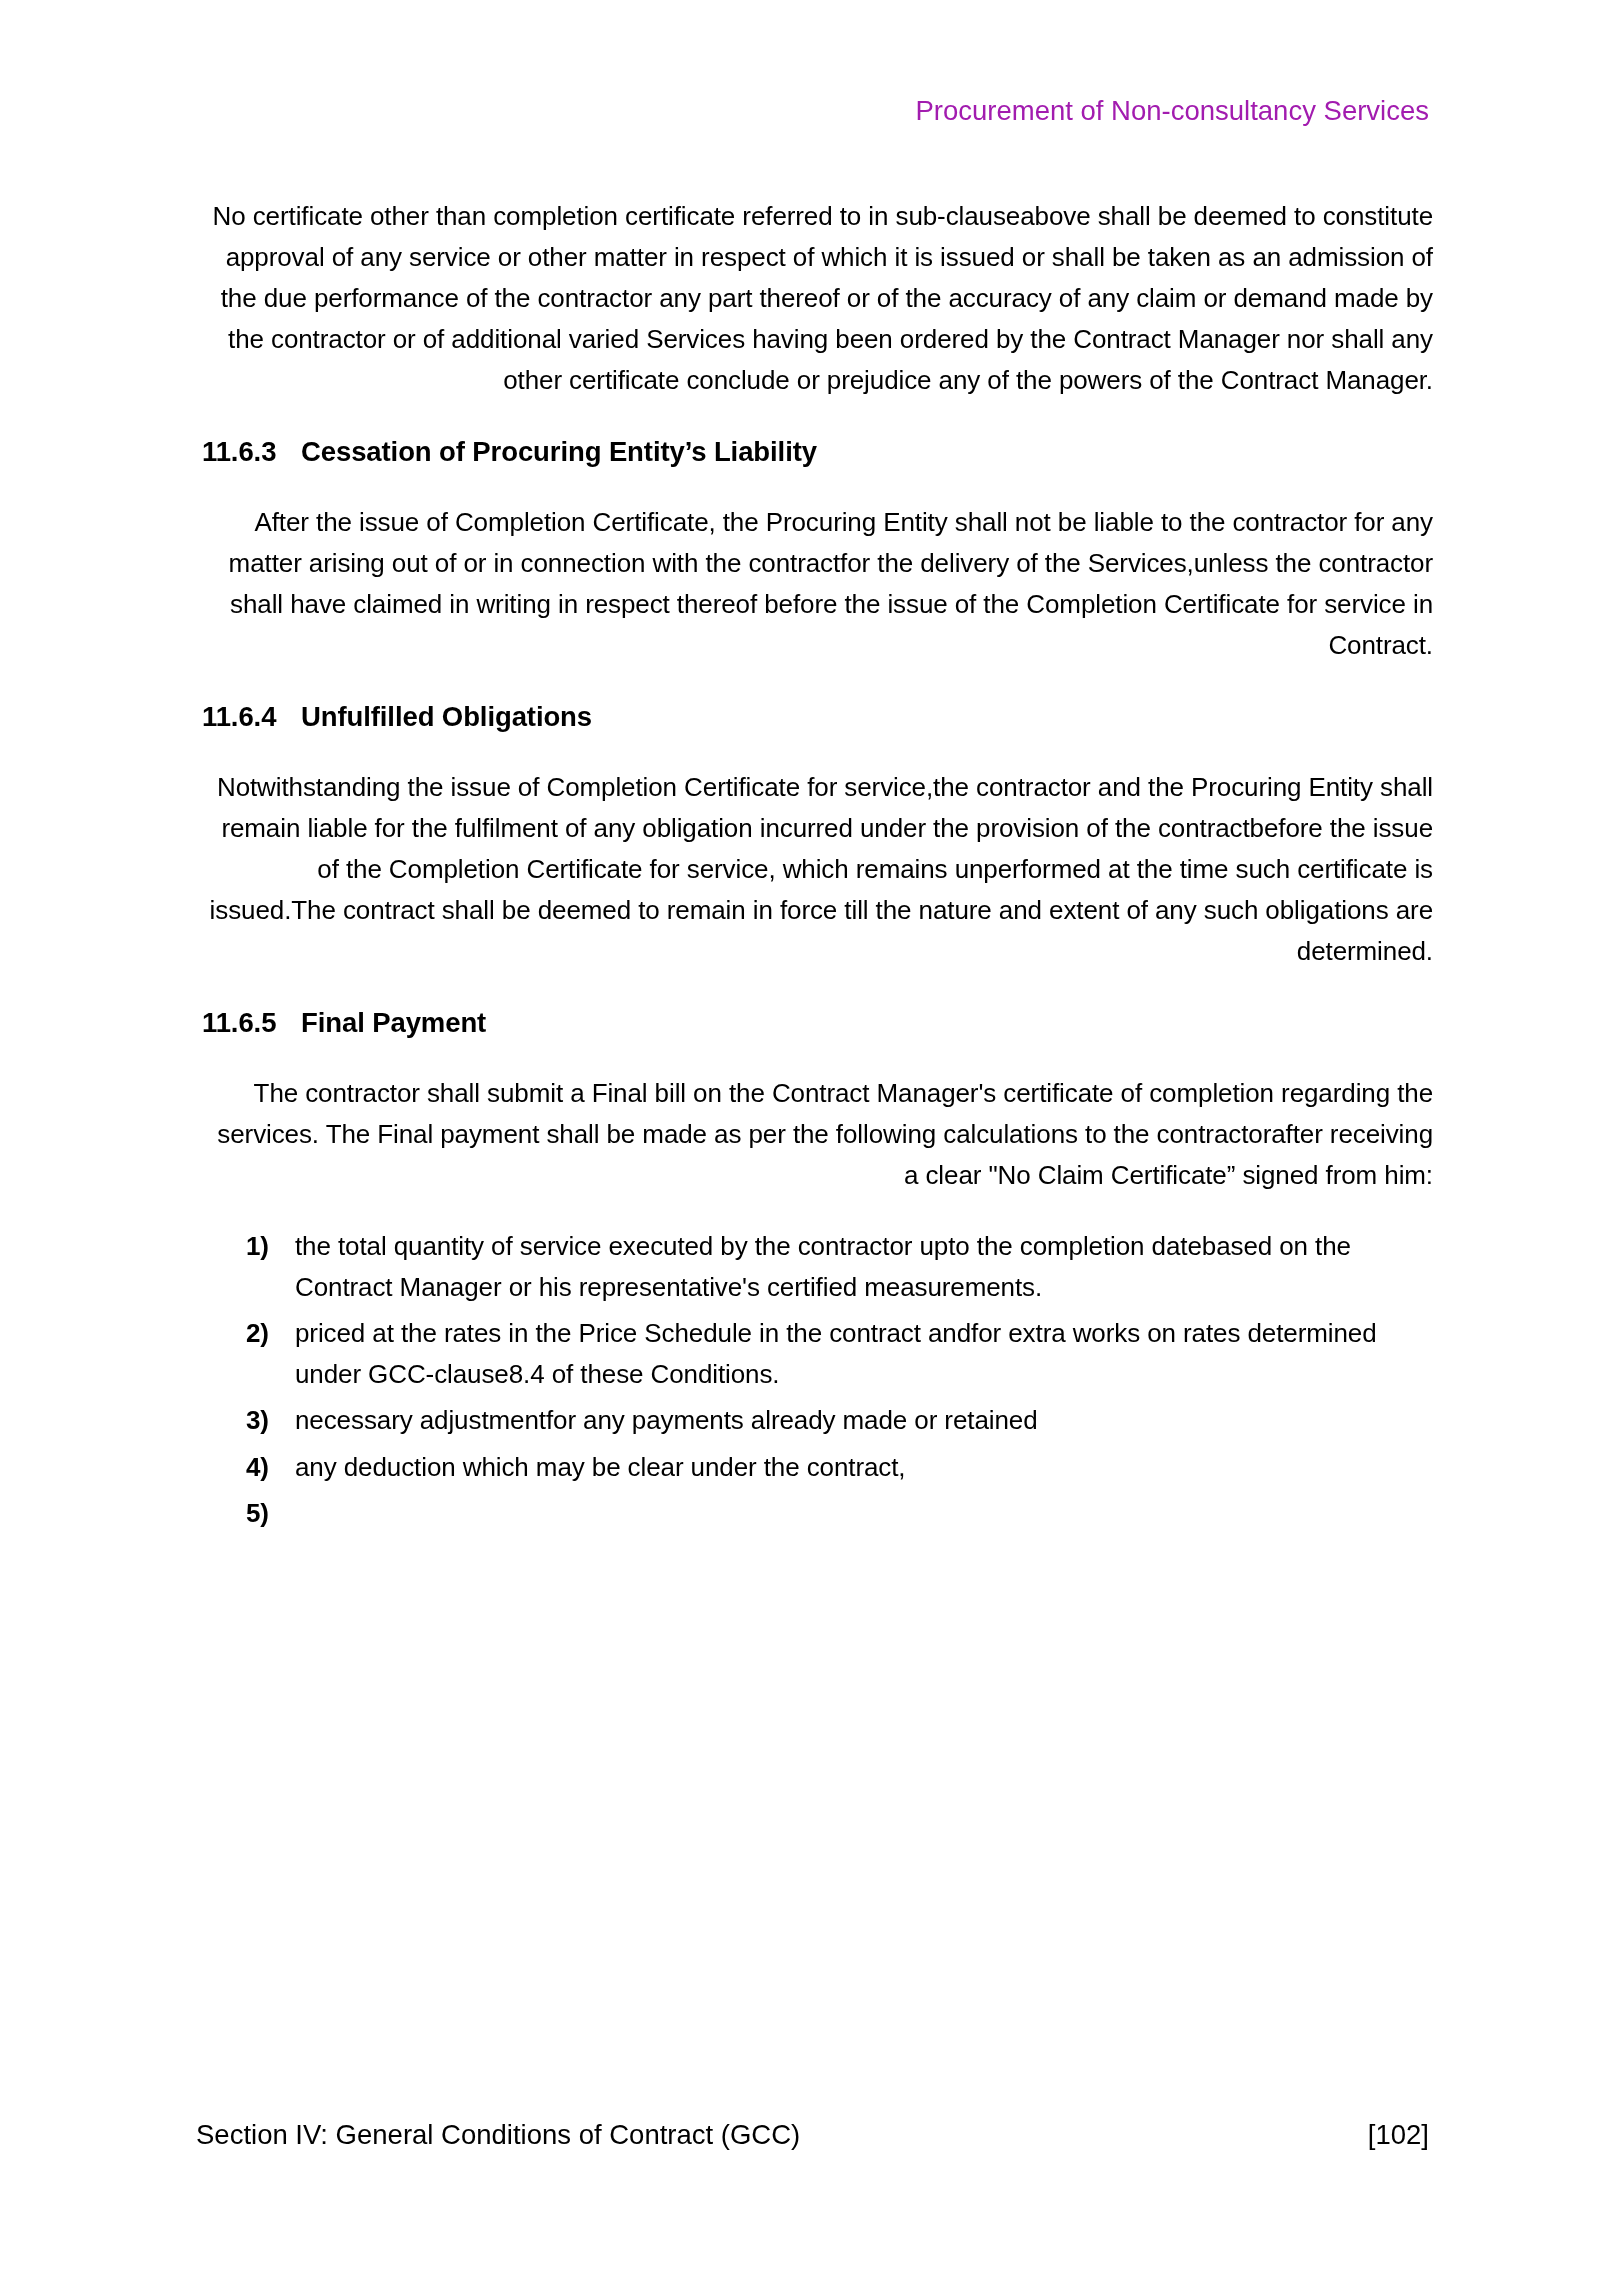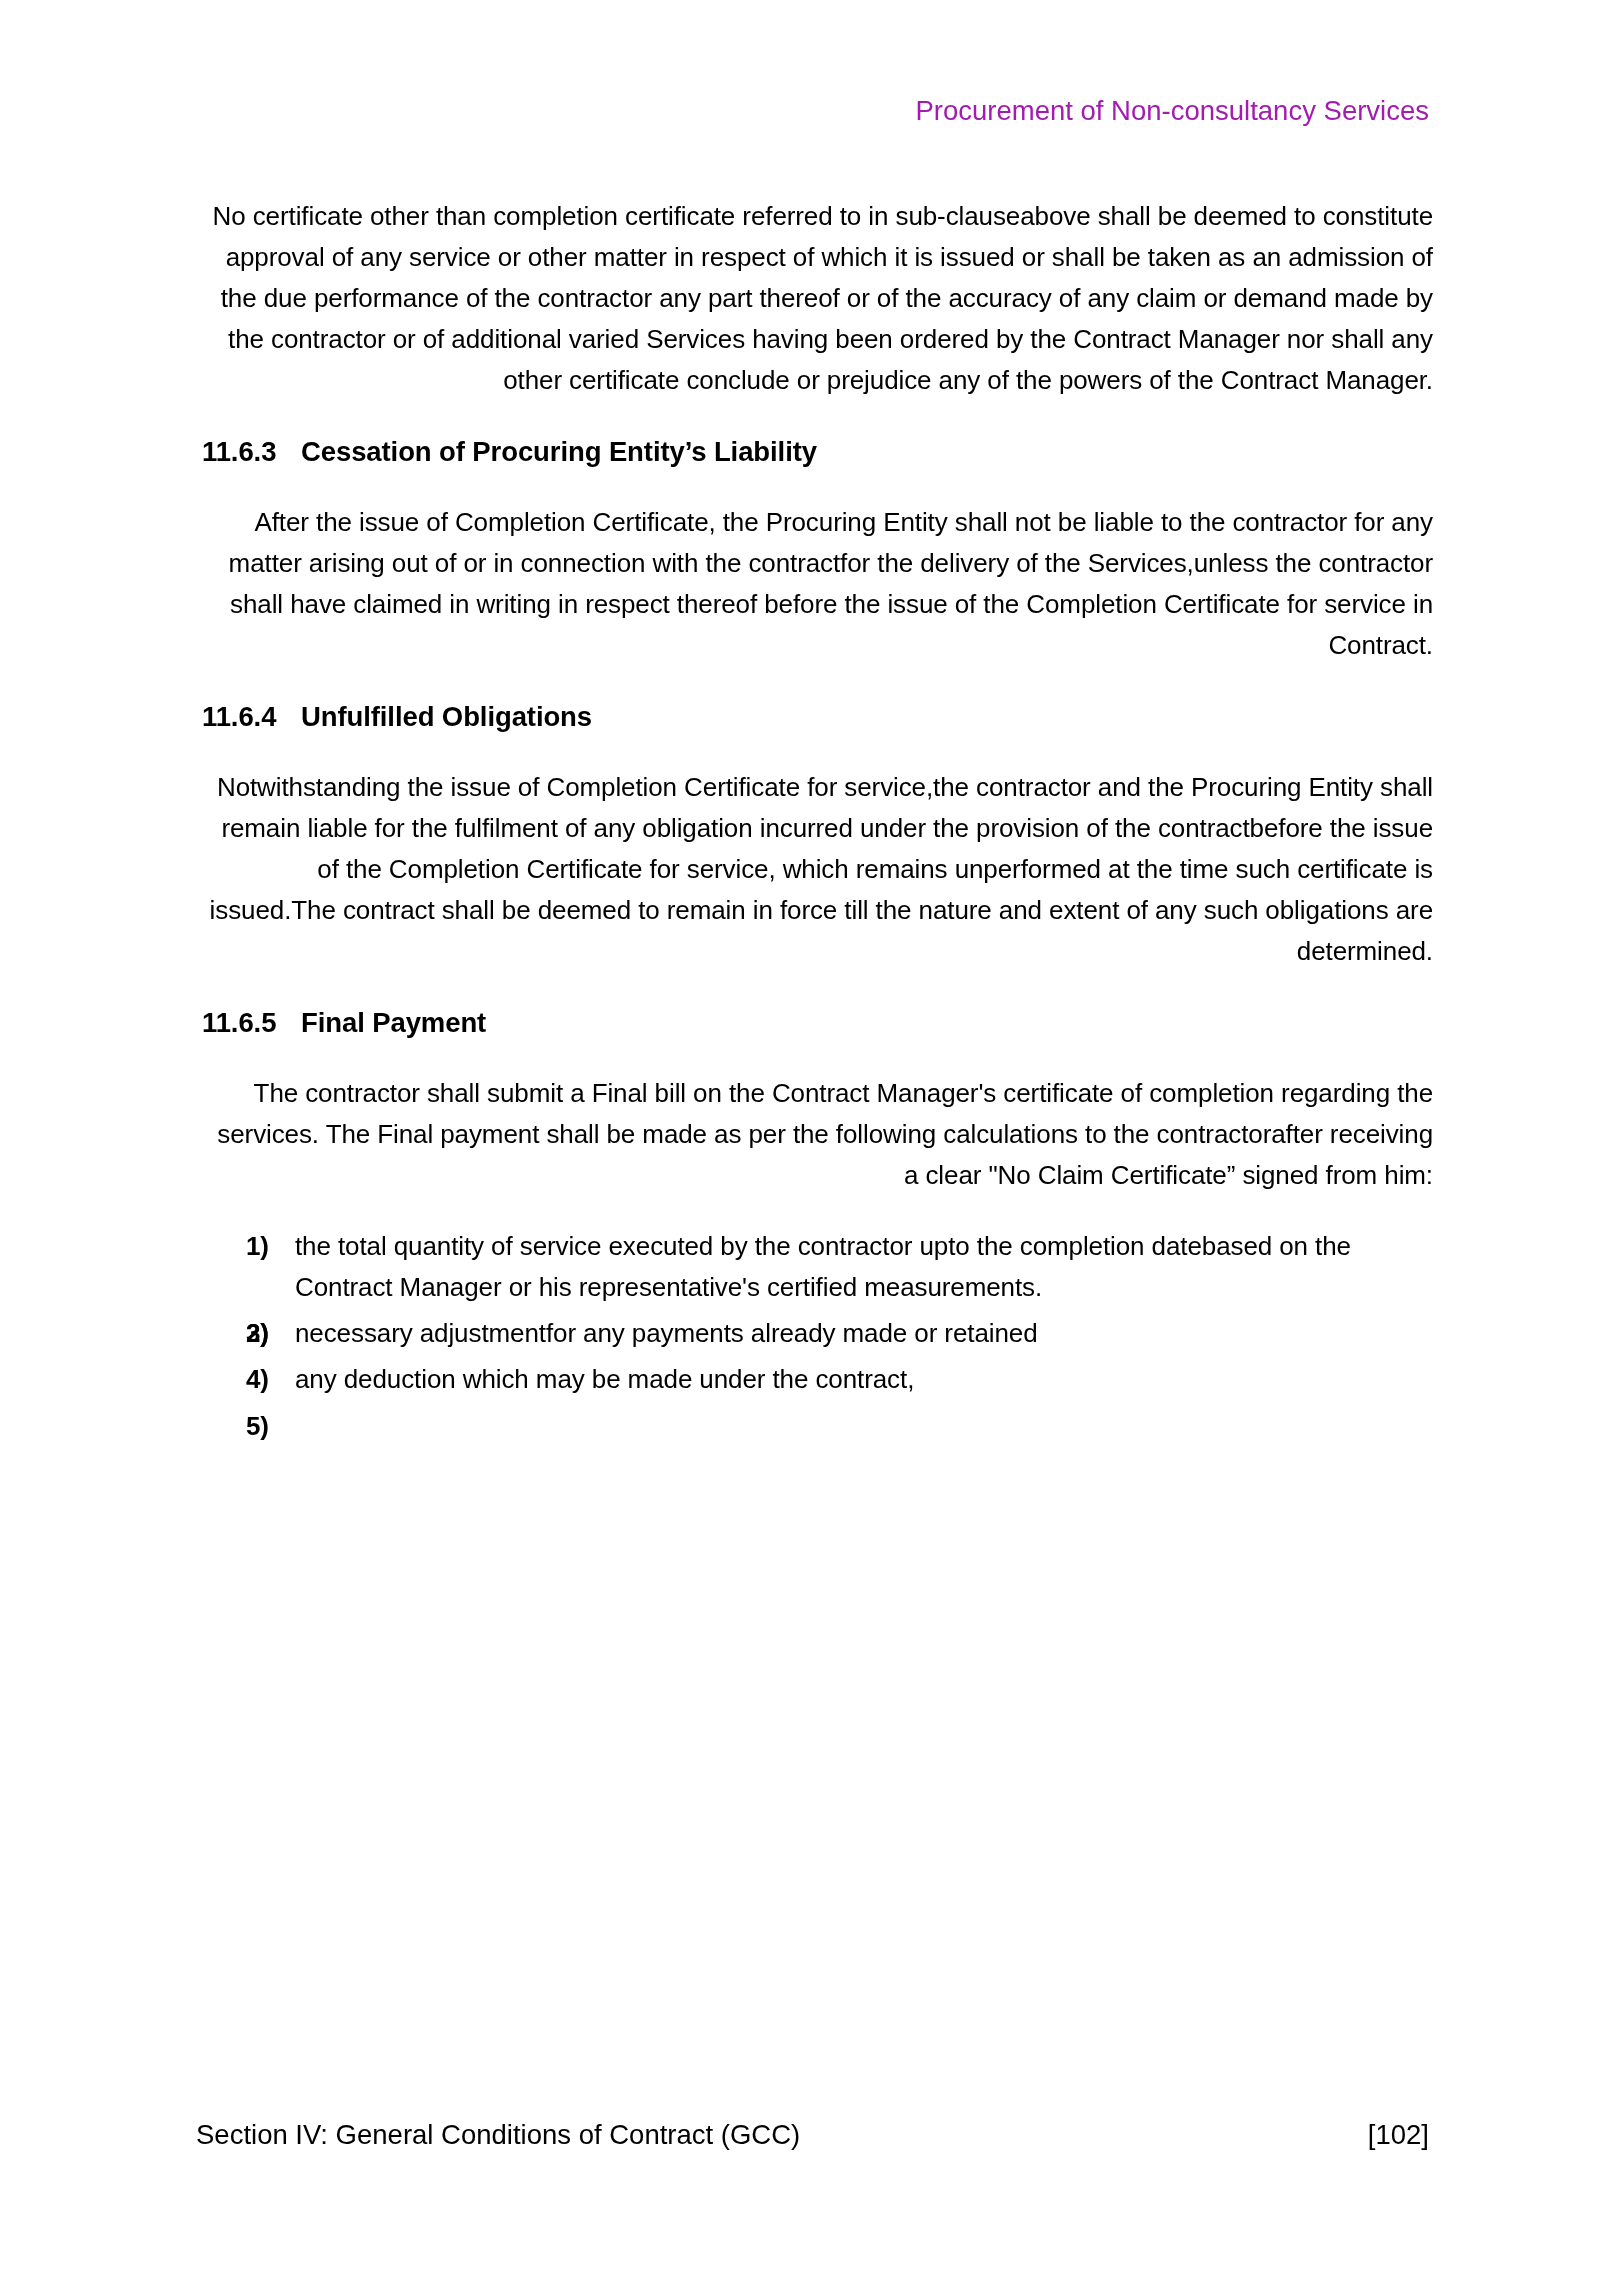--- a/index.html
+++ b/index.html
@@ -111,28 +111,29 @@
 
     <p class="para">The contractor shall submit a Final bill on the Contract Manager's certificate of completion regarding the services. The Final payment shall be made as per the following calculations to the contractorafter receiving a clear "No Claim Certificate” signed from him:</p>
 
     <ol class="num-list">
       <li class="list-item">
         <span class="li-num">1)</span>
         <span class="li-text">the total quantity of service executed by the contractor upto the completion datebased on the Contract Manager or his representative's certified measurements.</span>
       </li>
       <li class="list-item">
         <span class="li-num">2)</span>
+        <span class="li-text">priced at the rates in the Price Schedule in the contract andfor extra works on rates determined under GCC-clause8.4 of these Conditions.</span>
       </li>
       <li class="list-item">
         <span class="li-num">3)</span>
         <span class="li-text">necessary adjustmentfor any payments already made or retained</span>
       </li>
       <li class="list-item">
         <span class="li-num">4)</span>
-        <span class="li-text">any deduction which may be made under the contract,</span>
+        <span class="li-text">any deduction which may be clear under the contract,</span>
       </li>
       <li class="list-item">
         <span class="li-num">5)</span>
       </li>
     </ol>
 
   </div>
 
   <div class="footer">
     <span>Section IV: General Conditions of Contract (GCC)</span>

